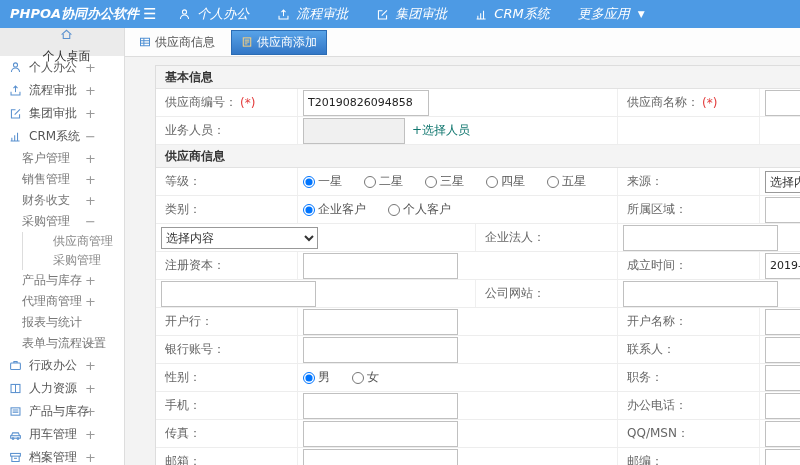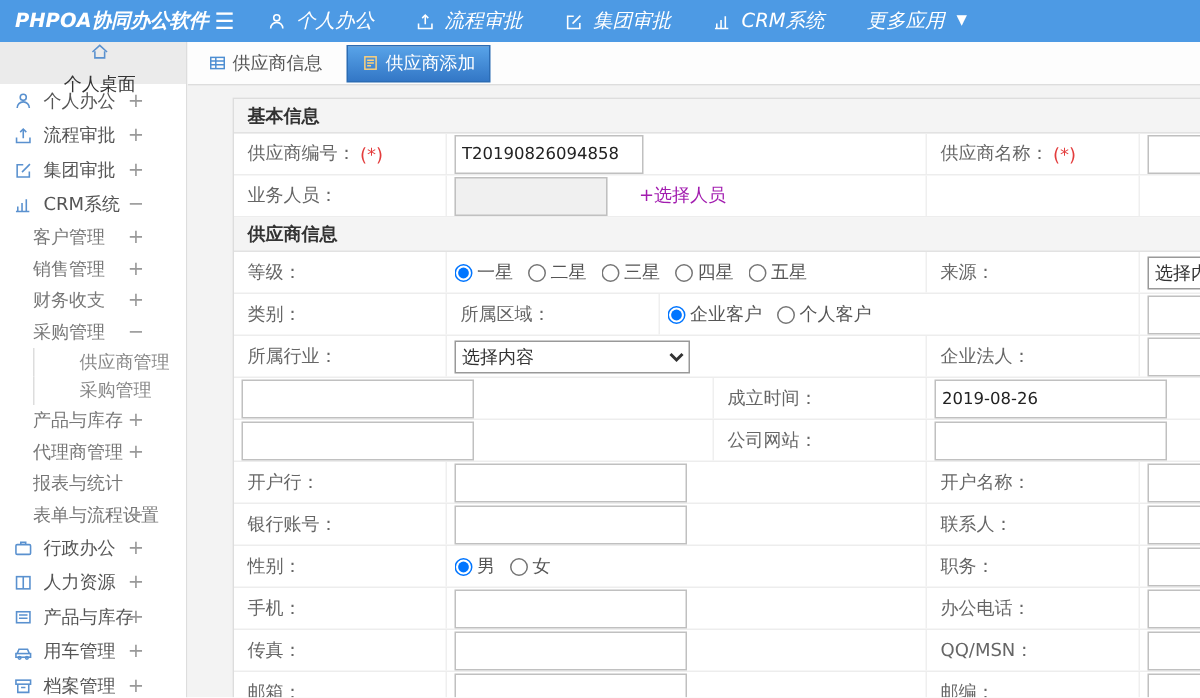--- a/index.html
+++ b/index.html
@@ -39,22 +39,22 @@
   .sec-header { height:23px; line-height:23px; background:#f4f4f4; border-bottom:1px solid #e2e2e2; font-weight:bold; color:#333; padding-left:9px; }
   .frow { display:flex; border-bottom:1px solid #ededed; height:28px; align-items:stretch; }
   .cell { display:flex; align-items:center; border-right:1px solid #efefef; }
   .cell.lab { width:142px; flex:0 0 142px; padding-left:9px; color:#666; }
   .cell.inp { width:320px; flex:0 0 320px; padding-left:5px; }
   .cell.inp2 { flex:1; border-right:none; padding-left:5px; }
   .req { color:#e33c3c; margin-left:3px; }
   input[type=text] { height:21px; border:1px solid #c0c0c0; background:#fff; font-size:11px; padding:12px 4px; font-family:inherit; color:#222; }
   input[type=text].ro { background:#f0f0f0; }
   select { height:22px; width:157px; border:1px solid #999; background:#fff; font-size:12px; font-family:inherit; color:#333; }
-  .link { color:#a21caf; margin-left:21px; cursor:pointer; text-decoration:none; }
-  .radgrp { display:flex; align-items:flex-start; gap:10px; }
+  .link { color:#0f766e; margin-left:7px; cursor:pointer; text-decoration:none; }
+  .radgrp { display:flex; align-items:flex-start; gap:22px; }
   .rad { display:flex; align-items:center; gap:3px; color:#555; cursor:pointer; }
   .rad input { width:12px; height:12px; margin:0; }
 </style>
 </head>
 <body>
 
 <header class="top-header">
   <div class="logo">PHPOA协同办公软件</div>
   <div class="burger">☰</div>
   <nav class="top-nav">
@@ -295,54 +295,54 @@
               <span>来源：</span>
             </div>
          <div class="cell inp2">
               <select><option>选择内容</option></select>
             </div>
        </div>
           <div class="frow">
          <div class="cell lab">
               <span>类别：</span>
             </div>
-         <div class="cell lab">
-              <span>所属区域：</span>
-            </div>
          <div class="cell inp">
               <span class="radgrp">
                 <label class="rad">
                   <input type="radio" name="category" checked="" style="">
                   <span>企业客户</span>
                 </label>
                 <label class="rad">
                   <input type="radio" name="category" style="">
                   <span>个人客户</span>
                 </label>
               </span>
             </div>
-         <div class="cell inp2">
-              <input type="text" style="width: 155px;" value="">
-            </div>
-       </div>
-          <div class="frow">
-         <div class="cell lab">
-              <span>所属行业：</span>
-            </div>
+         <div class="cell lab">
+              <span>所属区域：</span>
+            </div>
+         <div class="cell inp2">
+              <input type="text" style="width: 155px;" value="">
+            </div>
+       </div>
+          <div class="frow">
          <div class="cell inp">
               <select><option>选择内容</option></select>
             </div>
          <div class="cell lab">
               <span>企业法人：</span>
             </div>
          <div class="cell inp2">
               <input type="text" style="width: 155px;" value="">
             </div>
        </div>
           <div class="frow">
+         <div class="cell lab">
+              <span>注册资本：</span>
+            </div>
          <div class="cell inp">
               <input type="text" style="width: 155px;" value="">
             </div>
          <div class="cell lab">
               <span>成立时间：</span>
             </div>
          <div class="cell inp2">
               <input type="text" style="width: 155px;" value="2019-08-26">
             </div>
        </div>

